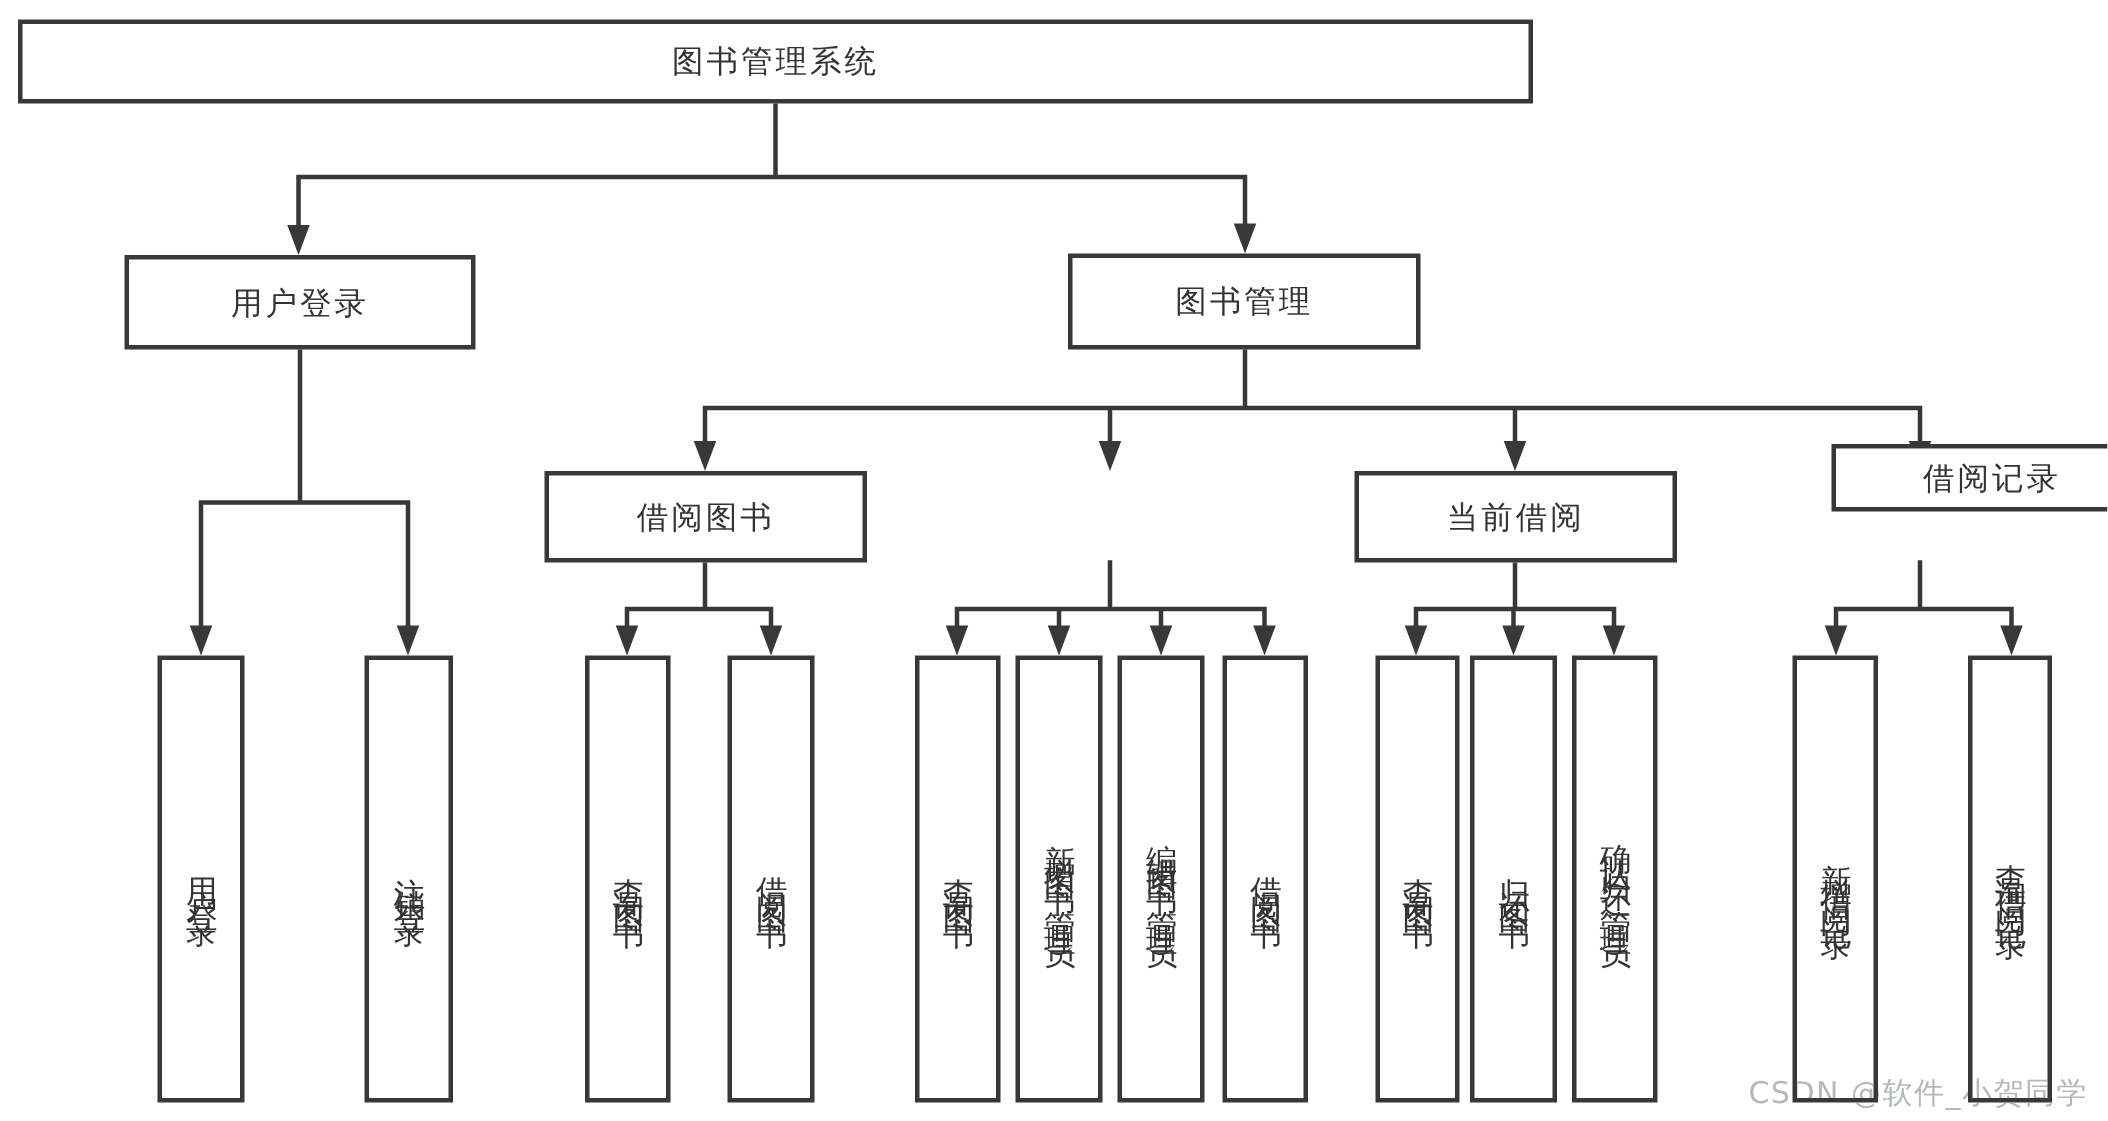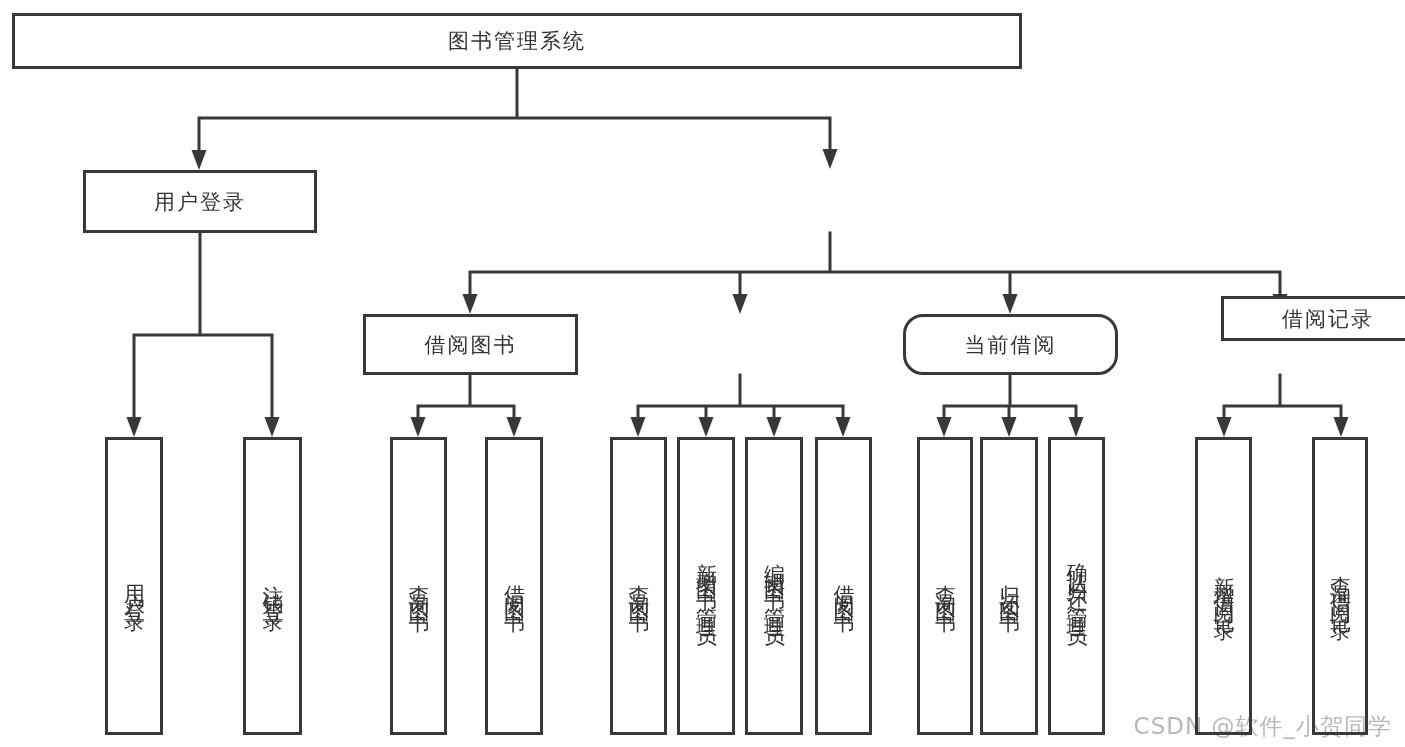--- a/index.html
+++ b/index.html
@@ -57,41 +57,41 @@
     letter-spacing:9px;
     color:var(--text);
     line-height:1;
   }
   
   .n-root {left:12px;  top:13px;  width:1010px; height:56px;}
   .n-user {left:83px;  top:170px; width:234px;  height:63px;}
   .n-mgmt {left:712px; top:169px; width:235px;  height:64px;}
   .n-l3a  {left:363px; top:314px; width:215px;  height:61px;}
   .n-l3b  {left:633px; top:314px; width:215px;  height:61px;}
-  .n-l3c  {left:903px; top:314px; width:215px;  height:61px;border-radius:20px;}
+  .n-l3c  {left:903px; top:314px; width:215px;  height:61px;}
   .n-l3d  {left:1173px;top:296px; width:214px;  height:45px;margin-left:48px;}
   .leaf   {top:437px;  height:298px;}
   .lf1 {left:105px;  width:58px;}
   .lf2 {left:243px;  width:59px;}
   .lf3 {left:390px;  width:57px;}
   .lf4 {left:485px;  width:58px;}
   .lf5 {left:610px;  width:57px;}
   .lf6 {left:677px;  width:58px;}
   .lf7 {left:745px;  width:58px;}
   .lf8 {left:815px;  width:57px;}
   .lf9 {left:917px;  width:56px;}
   .lf10{left:980px;  width:58px;}
   .lf11{left:1048px; width:57px;}
   .lf12{left:1195px; width:57px;}
   .lf13{left:1312px; width:56px;}
   .watermark{
     position:absolute;
     right:13px;
     bottom:5px;
-    font-size:23px;
+    font-size:20px;
     letter-spacing:1px;
     color:var(--watermark-color);
     mix-blend-mode:darken;
     z-index:10;
     white-space:nowrap;
   }
 </style>
 </head>
 <body>
 
@@ -132,20 +132,21 @@
       <polygon points="1001.5,417 1016.5,417 1009,437"></polygon>
       <polygon points="1068.5,417 1083.5,417 1076,437"></polygon>
       <polygon points="1216.5,417 1231.5,417 1224,437"></polygon>
       <polygon points="1333.5,417 1348.5,417 1341,437"></polygon>
     </g>
   </svg>
 
   <div class="node n-root">图书管理系统</div>
 
   <div class="node n-user">用户登录</div>
+  <div class="node n-mgmt">图书管理</div>
 
   <div class="node n-l3a">借阅图书</div>
   <div class="node n-l3c">当前借阅</div>
   <div class="node n-l3d">借阅记录</div>
 
   <div class="node leaf lf1">
     <span>用户登录</span>
   </div>
   <div class="node leaf lf2">
     <span>注销登录</span>

